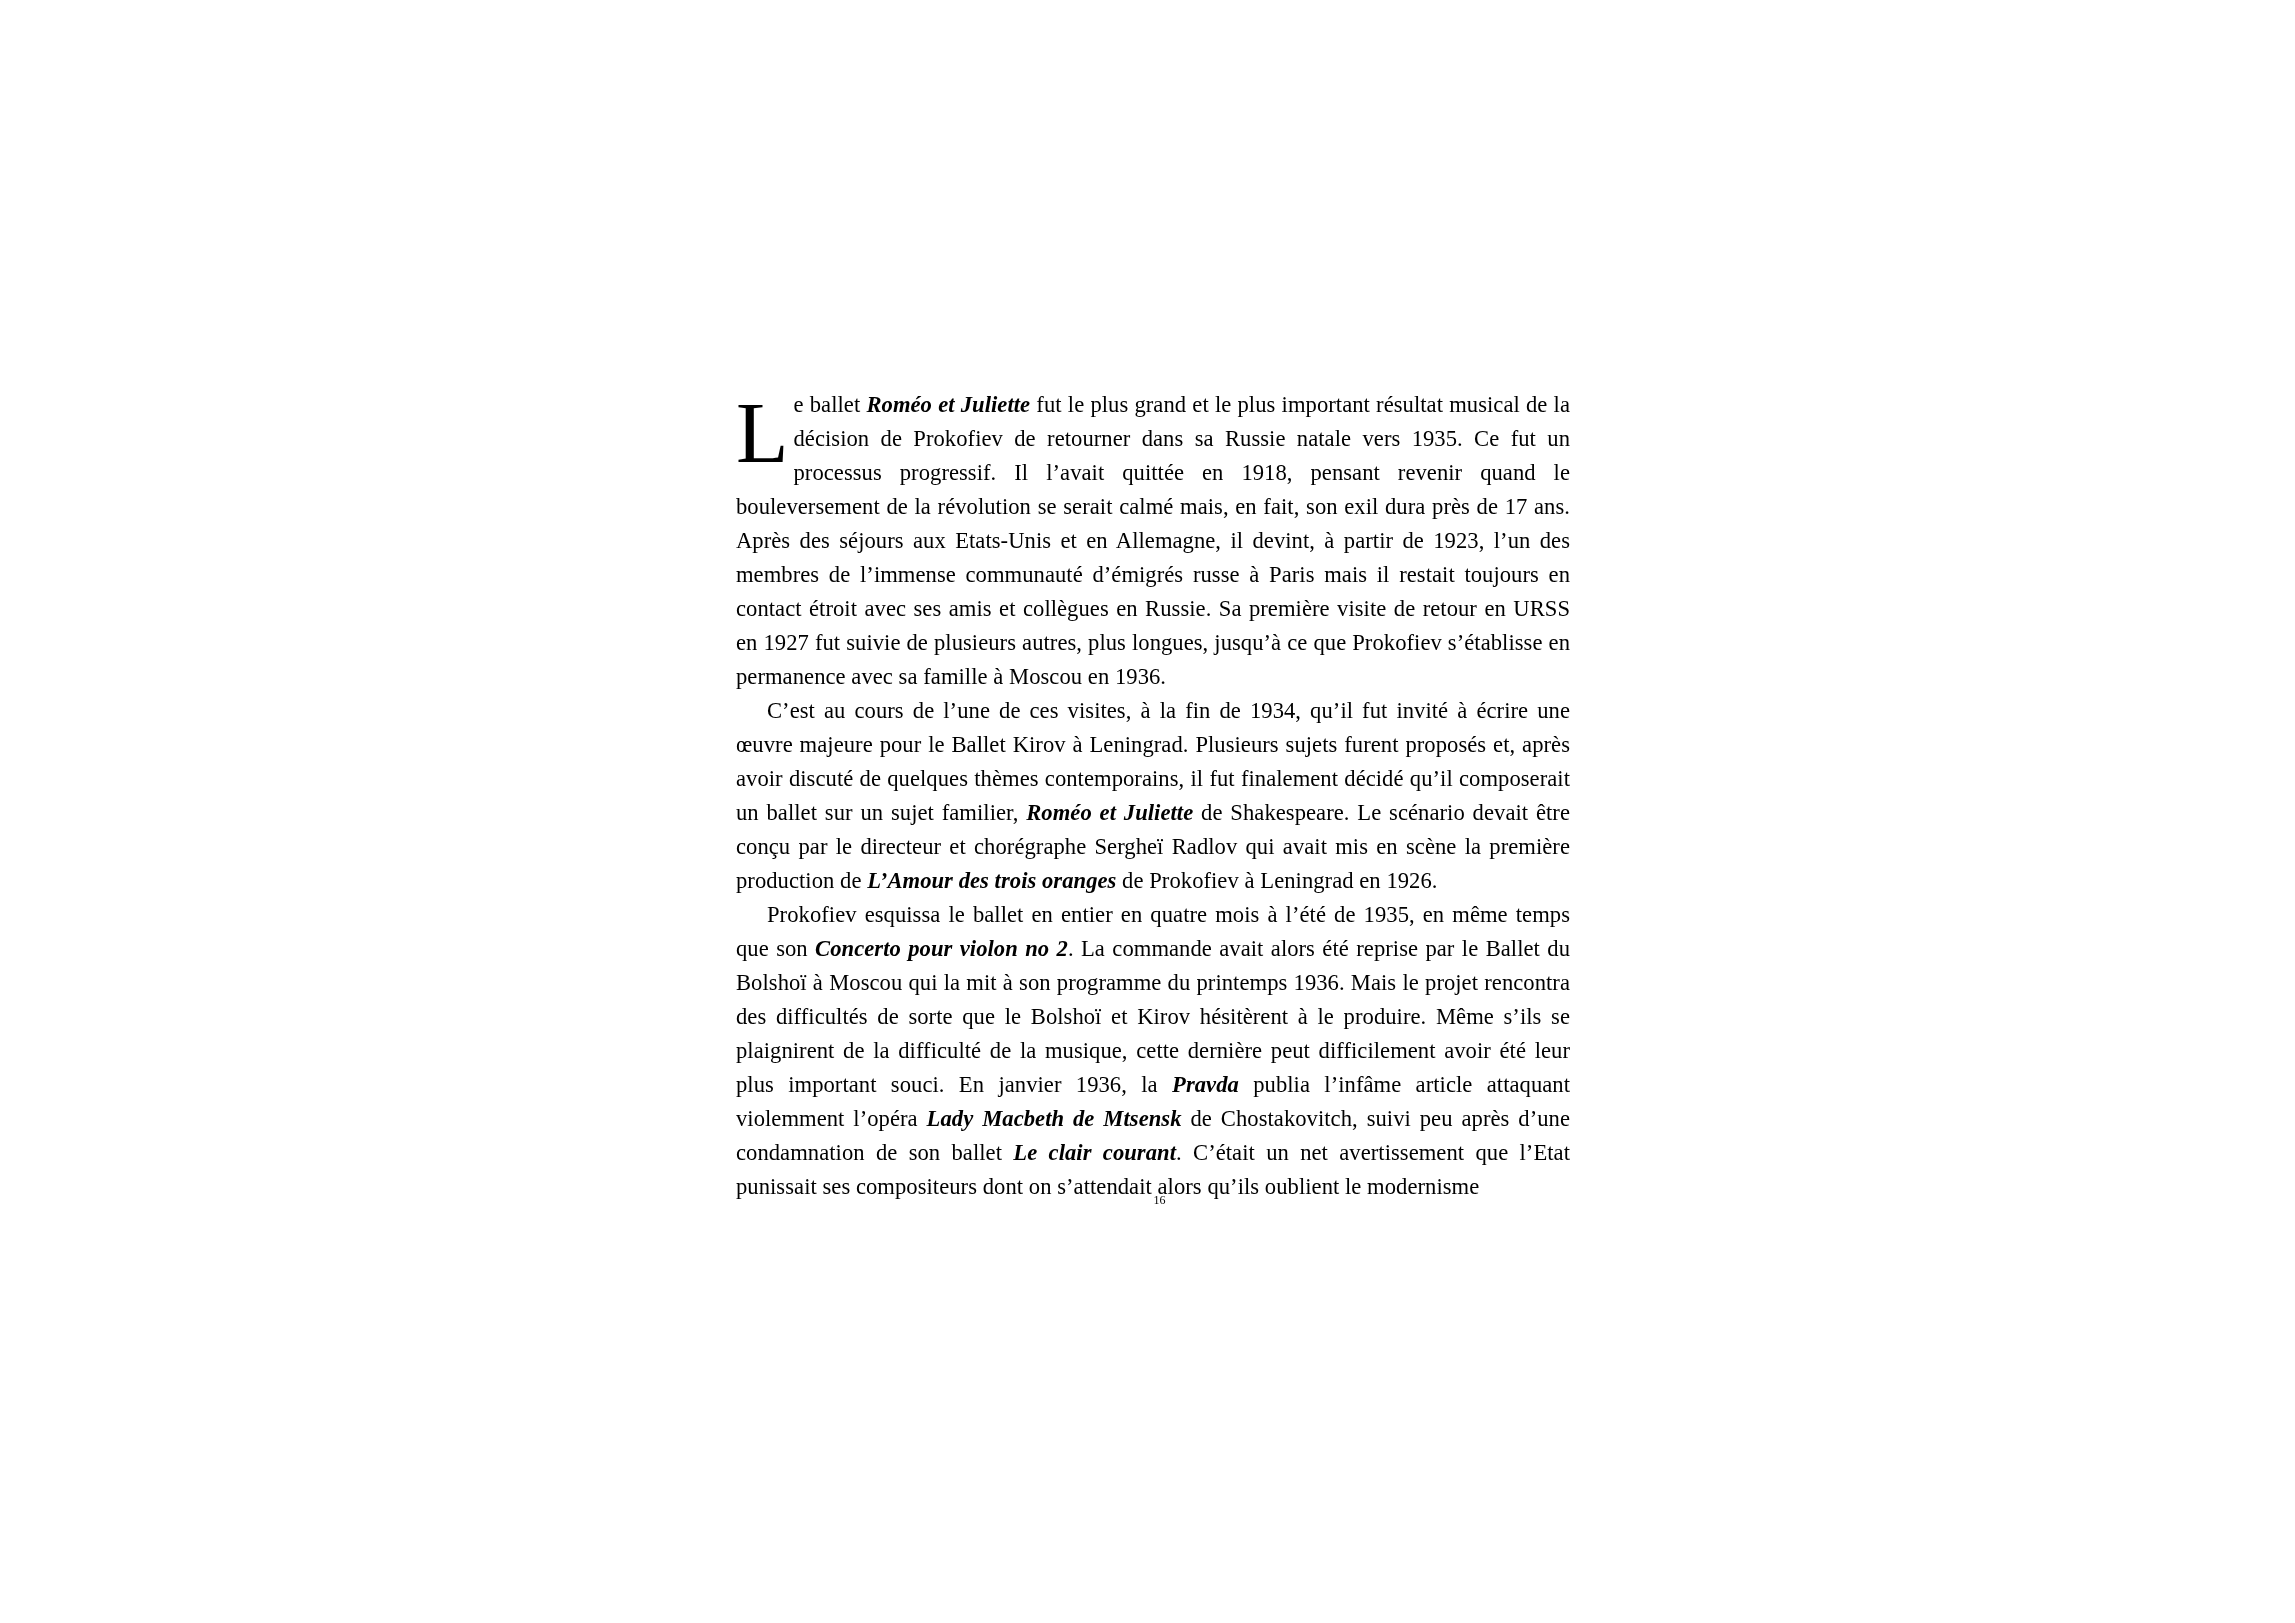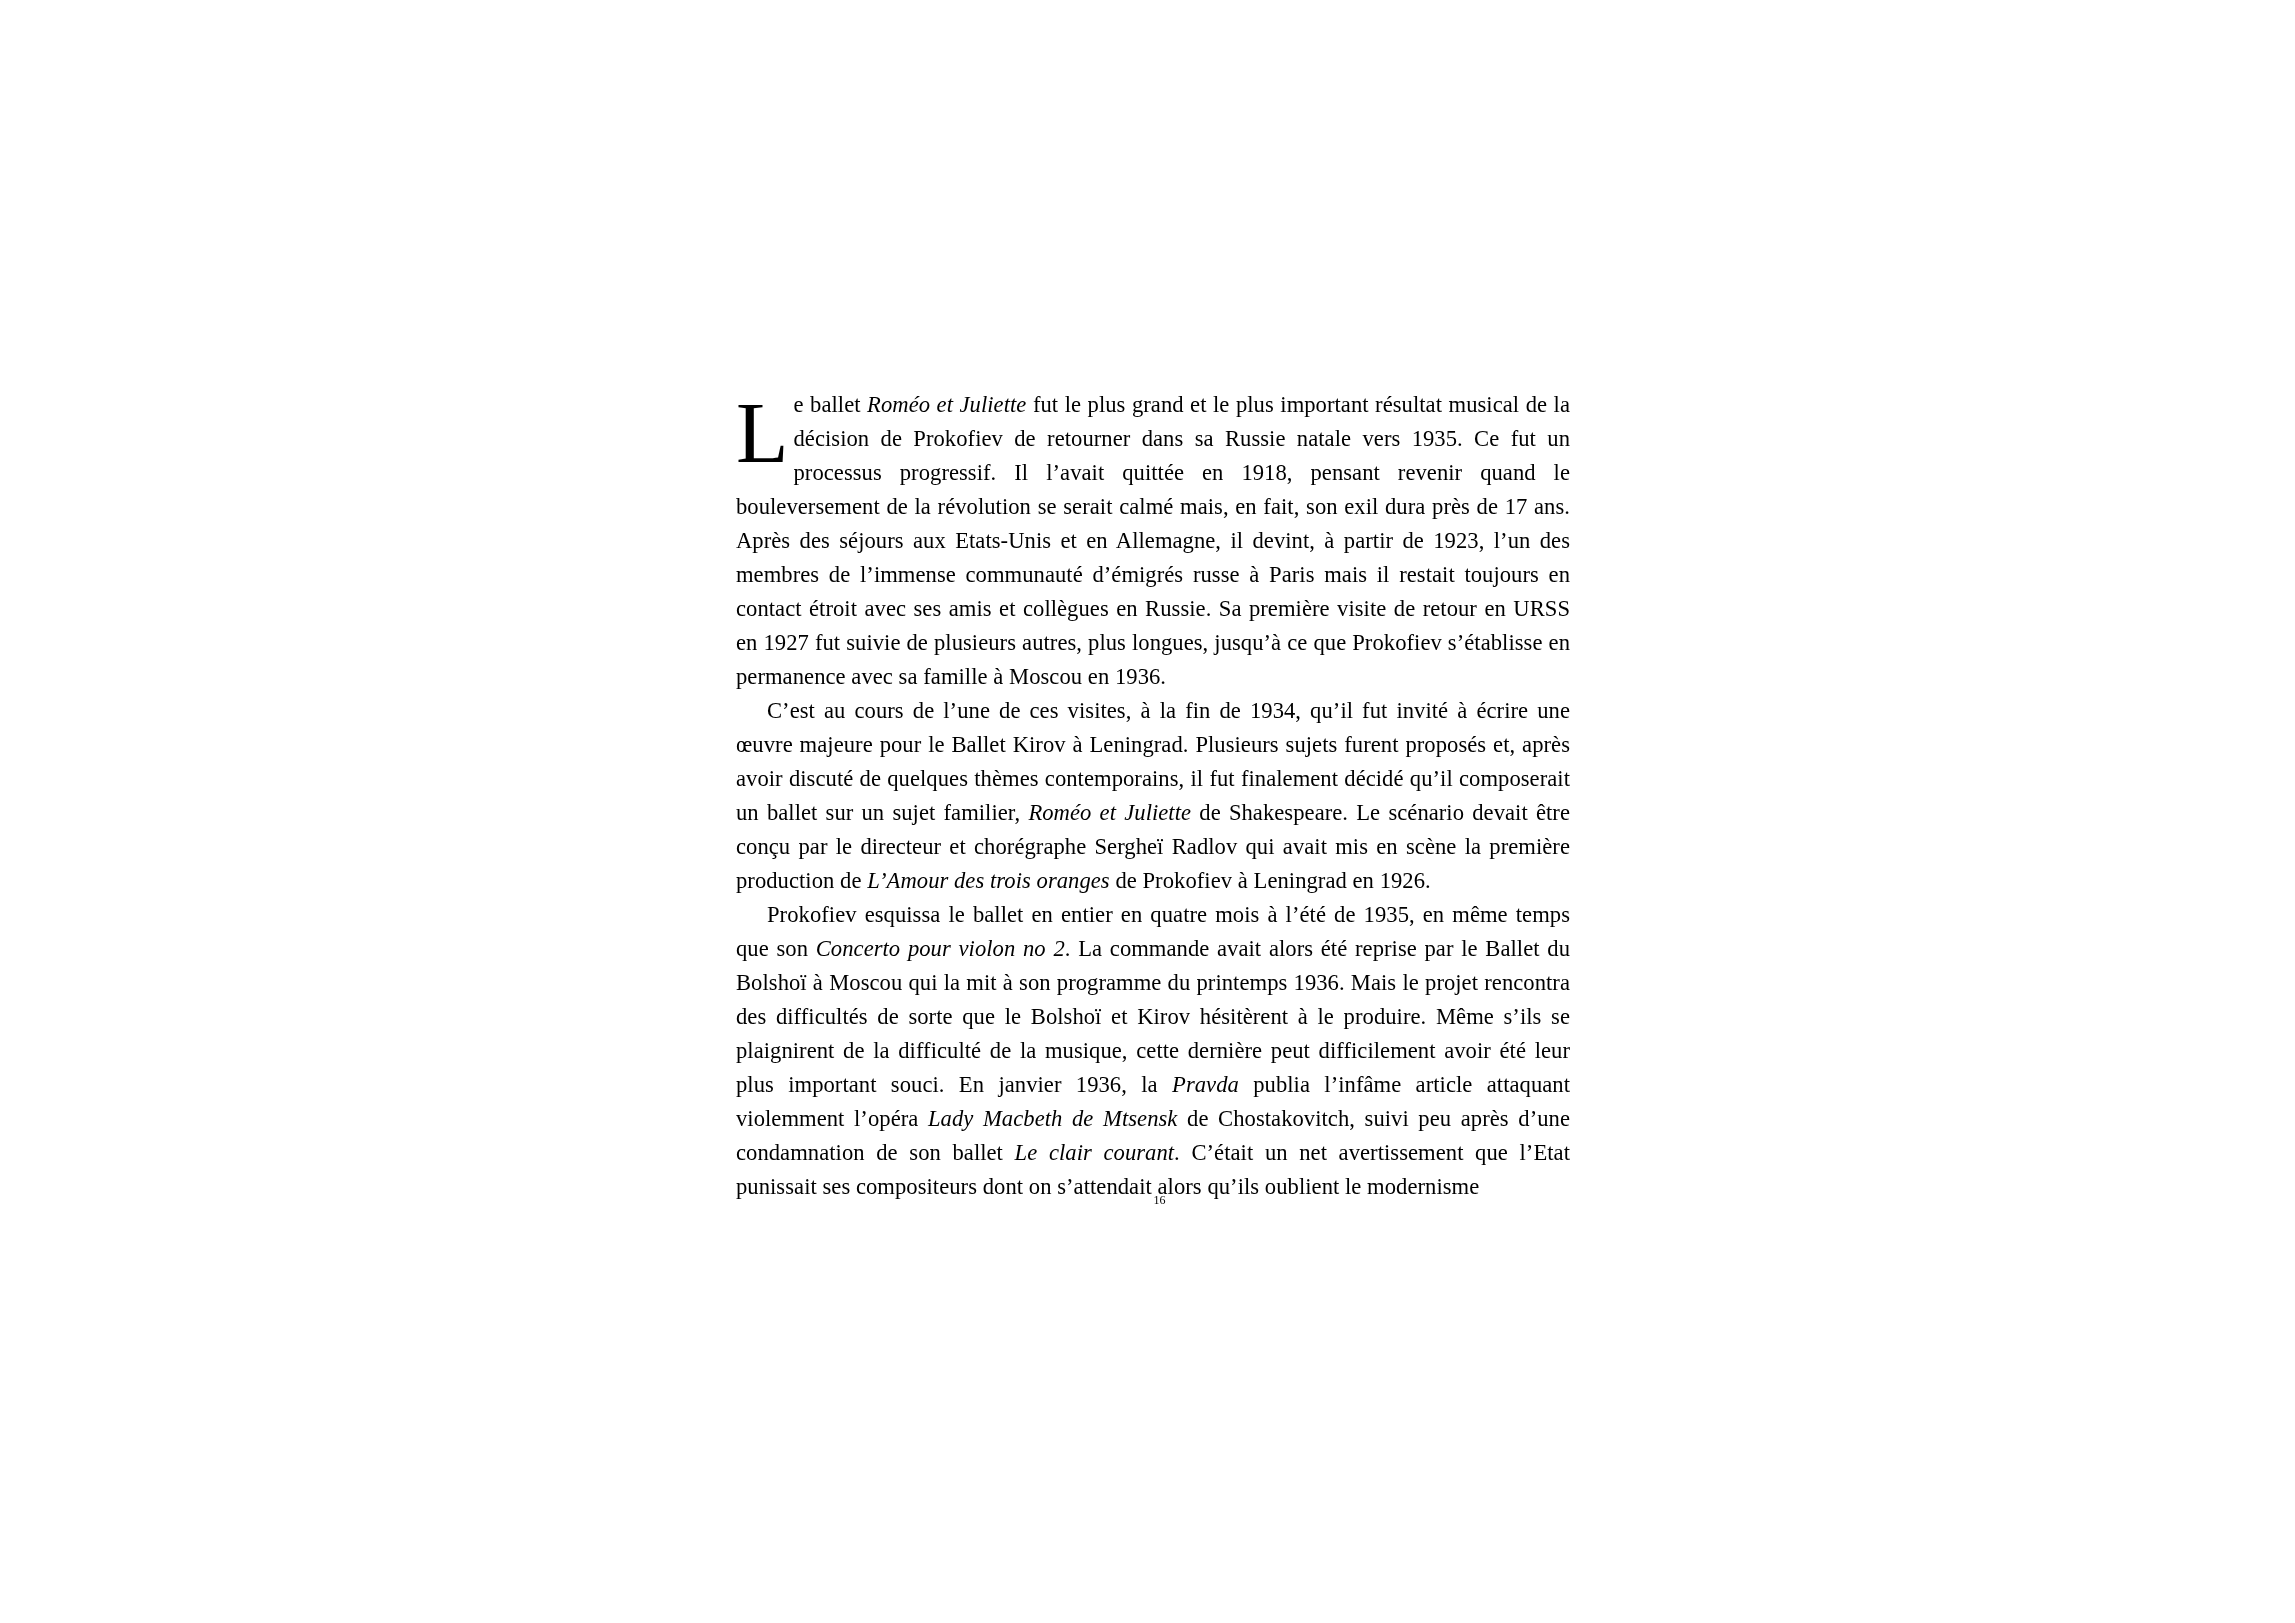--- a/index.html
+++ b/index.html
@@ -44,20 +44,21 @@
     padding: 7.9px 4.9px 0 0;
     margin-top: 2.9px;
     font-family: "Liberation Serif", "DejaVu Serif", serif;
     font-weight: normal;
   }
   .first-para {
     text-indent: 0;
   }
   i, .it {
     font-style: italic;
+    font-weight: bold;
   }
   .folio {
     position: absolute;
     left: 0;
     top: 1193px;
     width: 2295px;
     text-align: center;
     font-size: 12px;
     font-family: "Liberation Serif", "DejaVu Serif", serif;
     padding-left: 12px;

